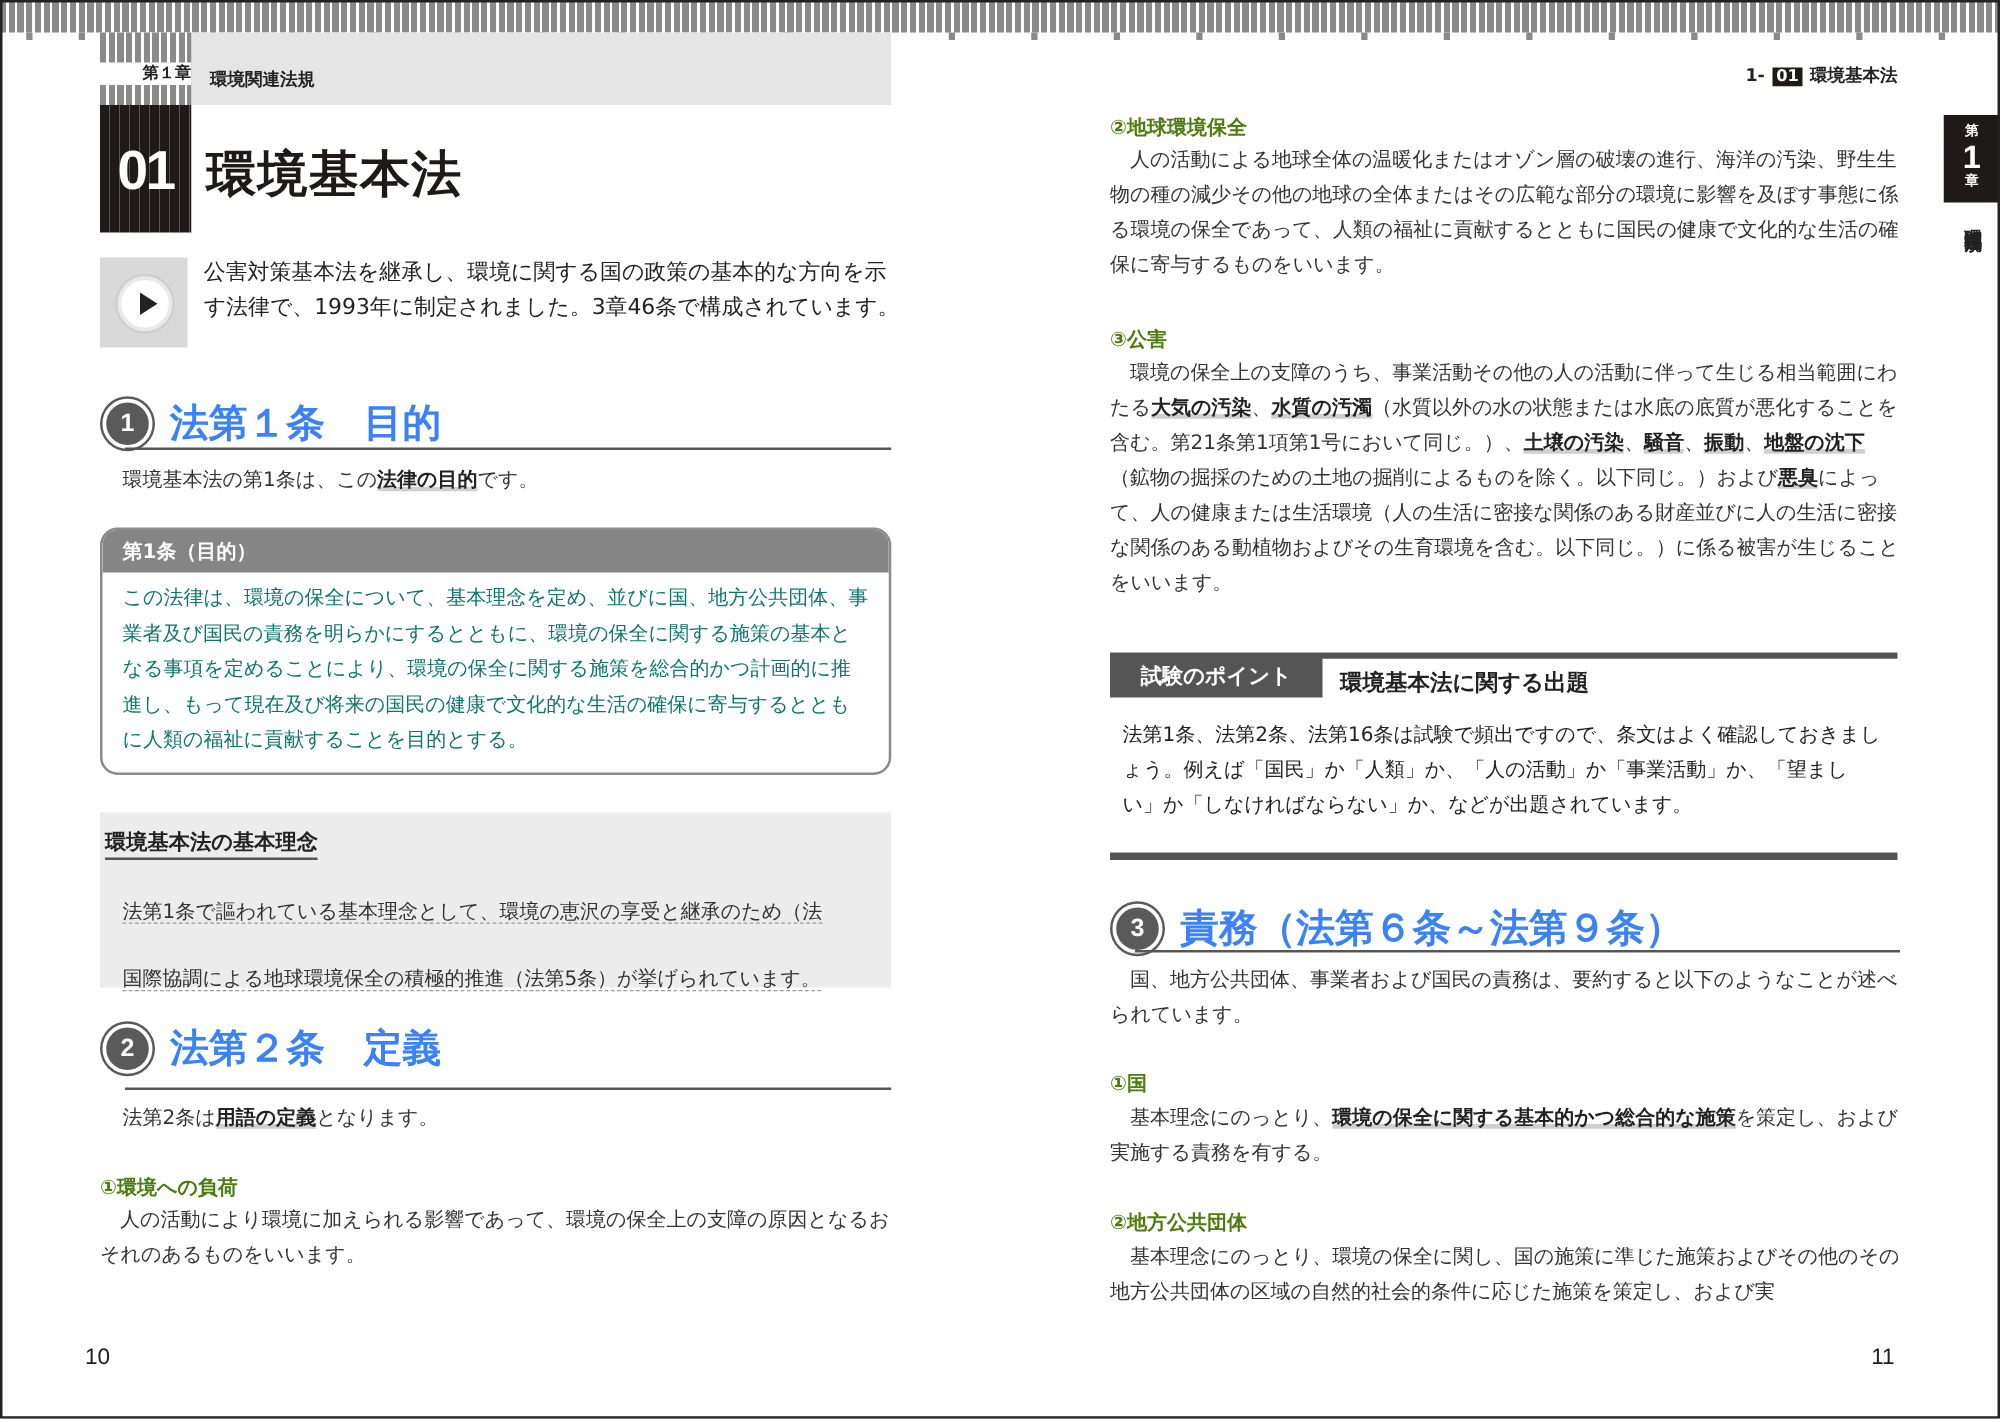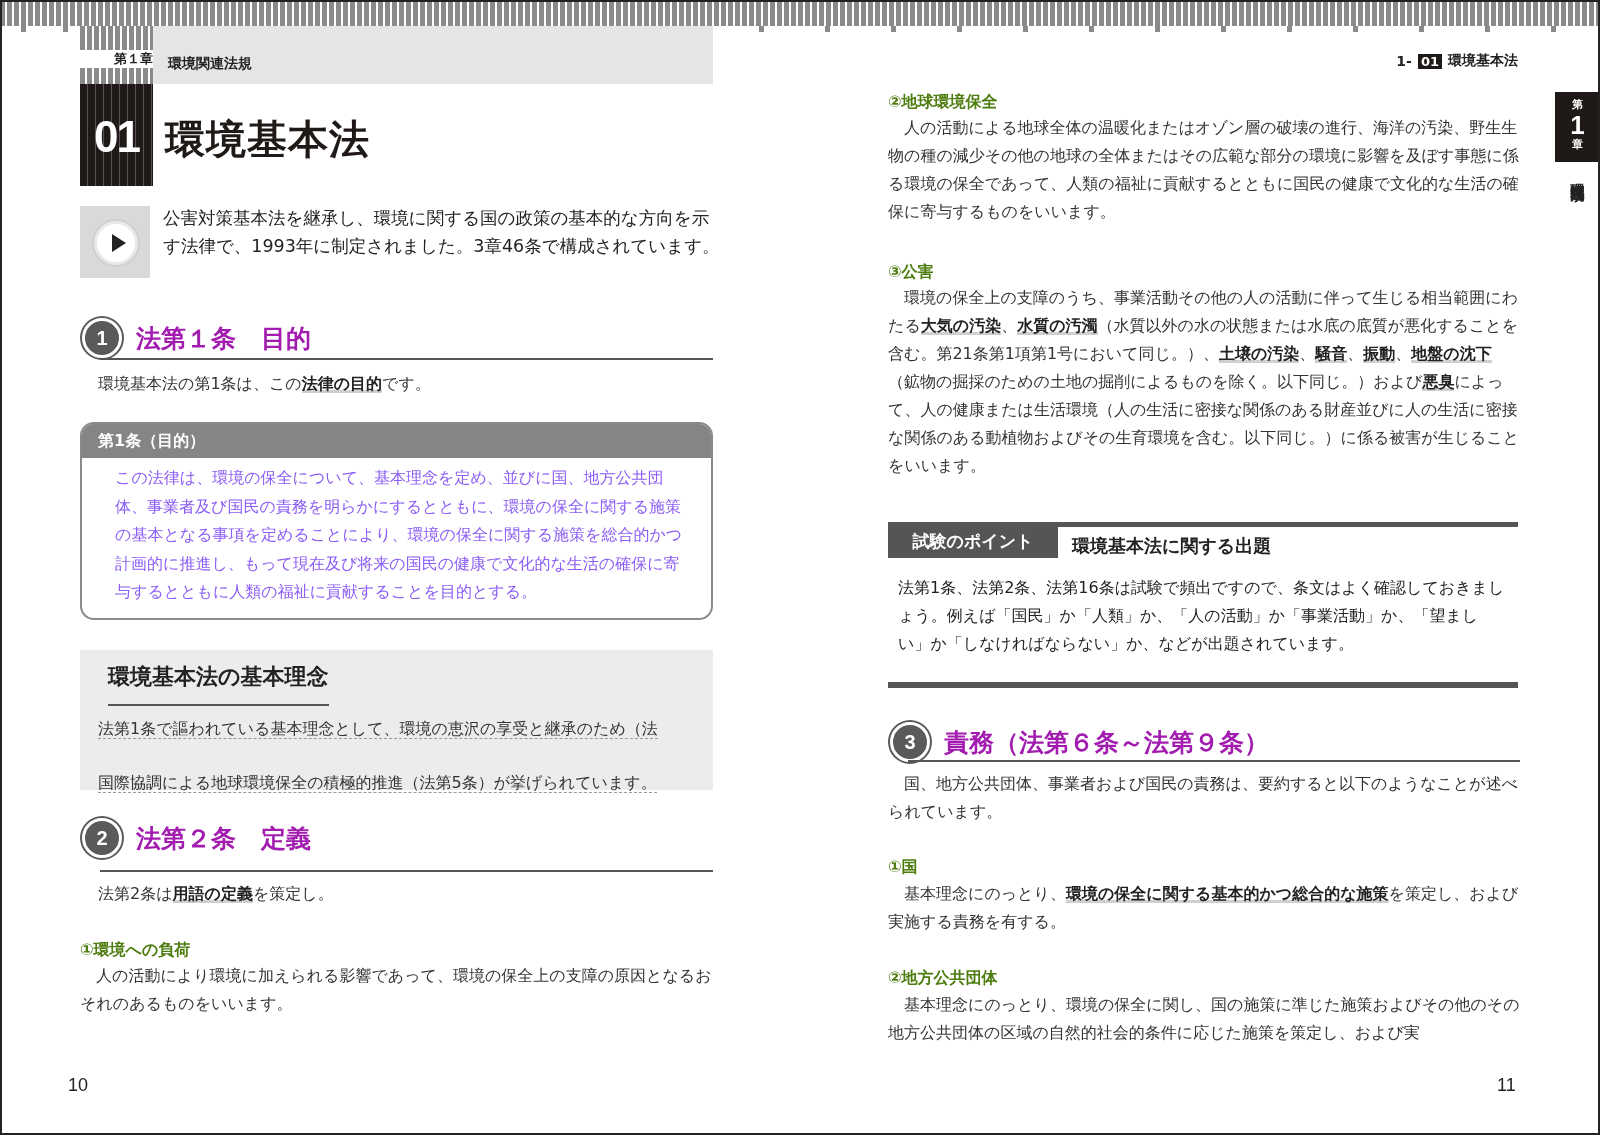--- a/index.html
+++ b/index.html
@@ -35,35 +35,35 @@
   .play-circle { position:absolute; left:14px; top:15px; width:38px; height:38px; border-radius:50%;
     background:#fff; border:3px solid #e9e9e9; box-shadow:0 0 0 2px #cfcfcf; }
   .play-tri { position:absolute; left:15px; top:10px; width:0; height:0;
     border-left:14px solid #222; border-top:9px solid transparent; border-bottom:9px solid transparent; }
   .intro { position:absolute; left:163px; top:204px; width:560px; font-size:17.5px; line-height:28px; color:#222; }
 
   .h2 { position:absolute; display:flex; align-items:center; }
   .h2 .badge { width:34px; height:34px; border-radius:50%; background:#5a5a5a; color:#fff;
     border:3px solid #fff; box-shadow:0 0 0 2px #5a5a5a; font-weight:bold; font-size:20px;
     text-align:center; line-height:34px; font-family:"Liberation Sans", sans-serif; }
-  .h2 .txt { margin-left:14px; font-size:25px; font-weight:bold; color:#a21caf; }
+  .h2 .txt { margin-left:14px; font-size:31px; font-weight:bold; color:#3b82f6; }
   .h2-rule { position:absolute; height:2px; background:#555; }
 
   .body { position:absolute; font-size:16px; line-height:28px; color:#333; }
   .hl { background: linear-gradient(transparent 82%, #cfcfcf 82%); font-weight:bold; color:#222; }
   .bold-head { position:absolute; font-size:16px; font-weight:bold; color:#4d7c0f; }
 
   .art-box { position:absolute; left:80px; top:422px; width:633px; height:198px;
     border:2px solid #8a8a8a; border-radius:14px; overflow:hidden; box-sizing:border-box; }
   .art-head { background:#858585; color:#fff; font-weight:bold; font-size:16px; height:34px; line-height:34px; padding-left:16px; }
-  .art-body { padding:6px 16px; font-size:16px; line-height:28.5px; color:#8b5cf6;margin-left:17px; }
+  .art-body { padding:6px 16px; font-size:16px; line-height:28.5px; color:#0f766e; }
 
   .concept { position:absolute; left:80px; top:650px; width:633px; height:140px; background:#ececec; }
-  .concept-title { position:absolute; left:28px; top:12px; font-size:22px; font-weight:bold; color:#222;
-    border-bottom:2px solid #555; padding-bottom:12px; }
+  .concept-title { position:absolute; left:4px; top:12px; font-size:17px; font-weight:bold; color:#222;
+    border-bottom:2px solid #555; padding-bottom:1px; }
   .concept-body { position:absolute; left:18px; top:42px; width:600px; font-size:16px; line-height:27px; color:#333;margin-top:23px; }
   .concept-body span { border-bottom:1px dashed #999; }
 
   .page-num { position:absolute; font-size:18px; color:#222; font-family:"Liberation Sans", sans-serif; }
 
   
   .run-head { position:absolute; right:82px; top:52px; font-size:14px; font-weight:bold; color:#222; display:flex; align-items:center; gap:6px; }
   .run-num { background:#1f1a17; color:#fff; padding:0 3px; font-size:13px; }
   .side-tab { position:absolute; left:1555px; top:92px; width:45px; height:70px; background:#1f1a17; color:#fff; text-align:center; }
   .side-tab .small { font-size:11px; font-weight:bold; display:block; line-height:14px; margin-top:6px; }
@@ -153,21 +153,21 @@
       <span>国際協調による地球環境保全の積極的推進（法第5条）が挙げられています。</span>
     </div>
   </div>
 
   <div class="h2" style="left:82px;top:818px">
     <span class="badge">2</span>
     <span class="txt">法第２条　定義</span>
   </div>
   <div class="h2-rule" style="left:100px;top:870px;width:613px"></div>
   <div class="body" style="left:98px;top:880px">
-    <span>法第2条は</span><span class="hl">用語の定義</span><span>を策定し。</span>
+    <span>法第2条は</span><span class="hl">用語の定義</span><span>となります。</span>
   </div>
 
   <div class="bold-head" style="left:80px;top:940px">①環境への負荷</div>
   <div class="body" style="left:80px;top:962px;width:640px">　人の活動により環境に加えられる影響であって、環境の保全上の支障の原因となるおそれのあるものをいいます。</div>
 
   <div class="page-num" style="left:68px;top:1075px">10</div>
 </div>
 
 <div class="run-head">
   <span>1-</span>

